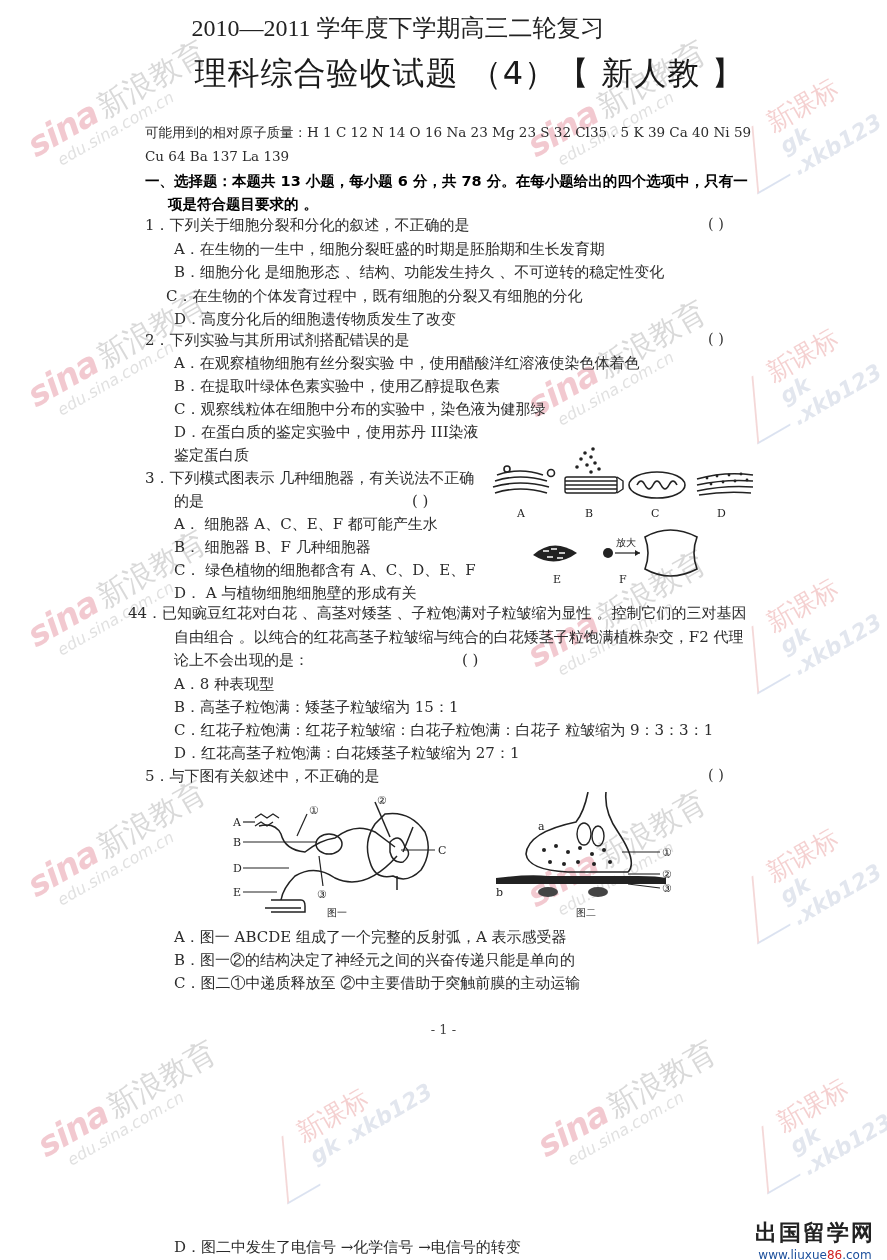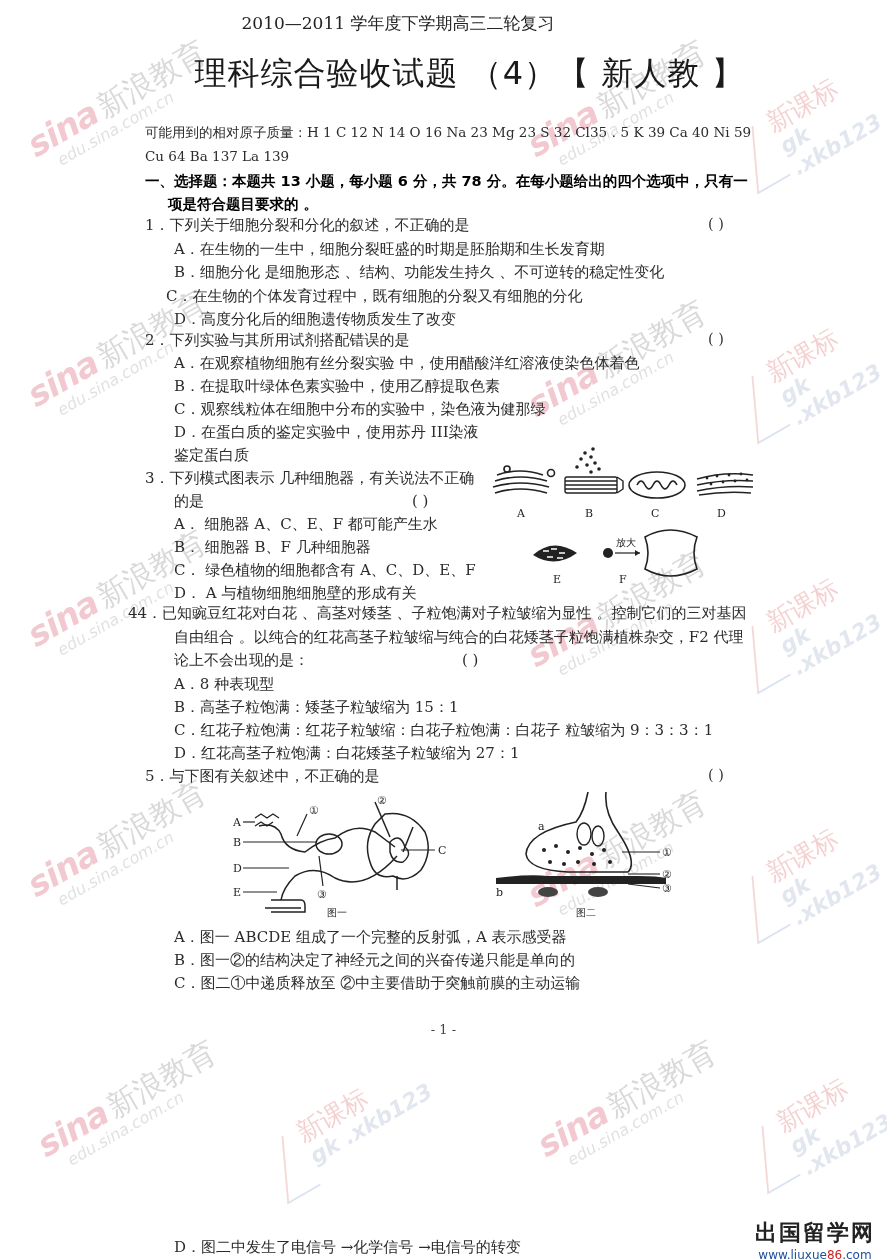--- a/index.html
+++ b/index.html
@@ -9,21 +9,21 @@
     font-family:"DejaVu Serif","Liberation Serif",serif;
   }
   .wm { position:absolute; pointer-events:none; transform:rotate(-30deg); transform-origin:left top; opacity:0.22; }
   .wm-sina .logo { font-family:"DejaVu Sans","Liberation Sans",sans-serif; font-weight:bold; font-style:italic; font-size:34px; color:#c8102e; letter-spacing:-1px; }
   .wm-sina .cn { font-family:"DejaVu Sans","Liberation Sans",sans-serif; font-size:30px; color:#555; margin-left:4px; }
   .wm-sina .url { display:block; font-family:"DejaVu Sans","Liberation Sans",sans-serif; font-style:italic; font-size:16px; color:#777; margin-left:18px; margin-top:-6px; }
   .wm-xkb .cn { font-family:"DejaVu Sans","Liberation Sans",sans-serif; font-size:26px; color:#d03030; }
   .wm-xkb .url { display:block; font-family:"DejaVu Sans","Liberation Sans",sans-serif; font-style:italic; font-weight:bold; font-size:22px; color:#7d8fb5; margin-top:-4px; }
   .wm-xkb .star { position:absolute; left:-30px; top:10px; width:36px; height:60px; border-left:2px solid #d05050; border-bottom:2px solid #6080c0; transform:skewX(-25deg); }
 
-  .hdr1 { position:absolute; top:12px; left:0; width:796px; text-align:center; font-size:17px; color:#222; }
+  .hdr1 { position:absolute; top:12px; left:0; width:796px; text-align:center; font-size:24px; color:#222;font-family:Liberation Serif, serif; }
   .hdr2 { position:absolute; top:52px; left:0; width:887px; text-align:center; font-size:32px; color:#1a1a1a; font-family:"DejaVu Sans","Liberation Sans",sans-serif; letter-spacing:1px;margin-left:26px; }
 
   .line { position:absolute; left:0; font-size:15px; white-space:nowrap; color:#2b2b2b; }
   .bold { font-weight:bold; color:#000000; font-family:"DejaVu Sans","Liberation Sans",sans-serif; }
   .paren { position:absolute; left:708px; font-size:14.5px; color:#333; }
 
   .fig { position:absolute; }
   .pagenum { position:absolute; top:1022px; left:0; width:887px; text-align:center; font-size:13px; color:#444; }
   .brand { position:absolute; right:12px; top:1218px; text-align:center; }
   .brand .t { font-family:"DejaVu Sans","Liberation Sans",sans-serif; font-size:22px; font-weight:bold; color:#222; letter-spacing:2px; }

